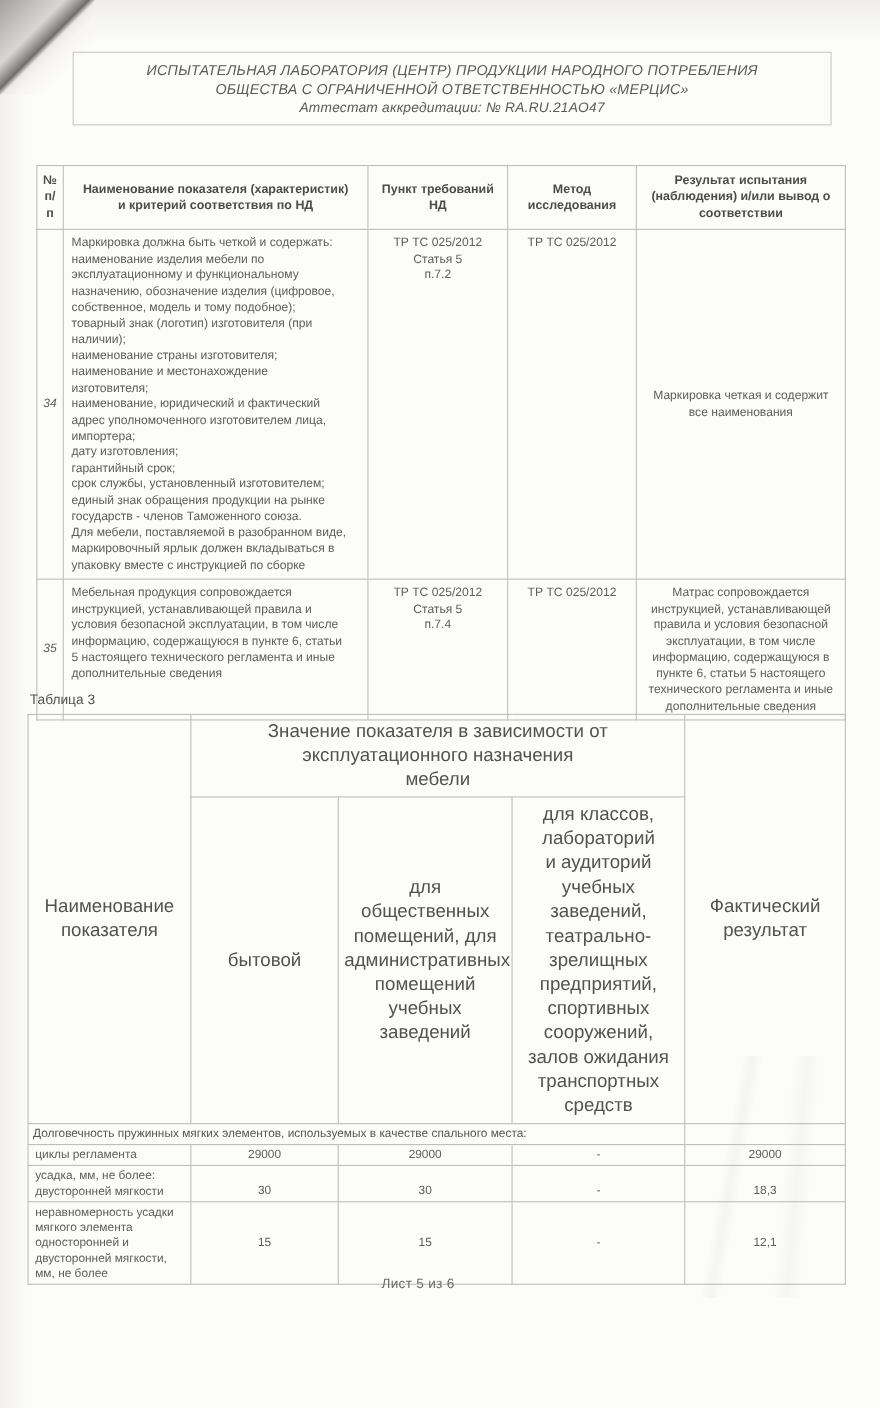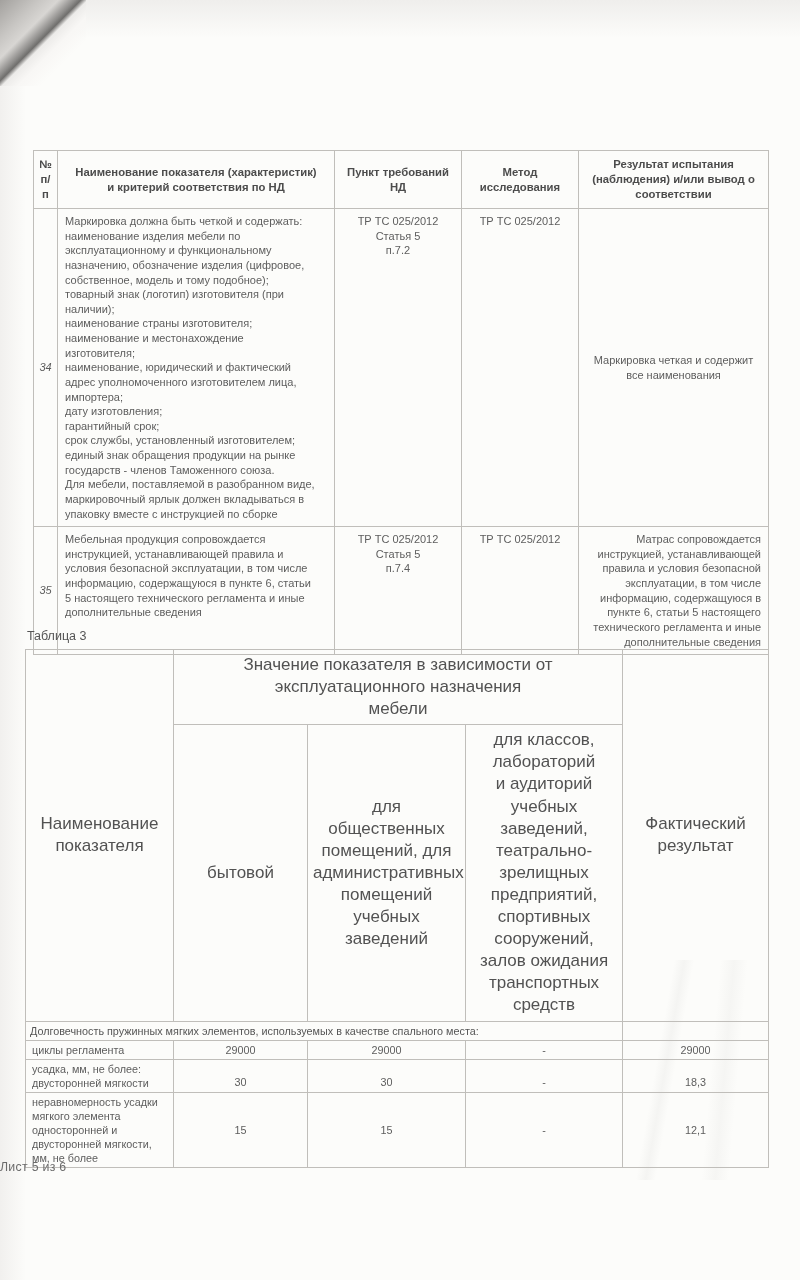--- a/index.html
+++ b/index.html
@@ -63,47 +63,52 @@
   .t1 th {
     font-weight:bold; color:#4c4c4c; font-size:11.3px;
     text-align:center; vertical-align:middle;
     padding:6px 4px; height:58px; line-height:1.3;
   }
   .t1 td { padding:5px 7px; line-height:1.33; color:#5d5d5d; }
   .t1 .num { text-align:center; vertical-align:middle; font-style:italic; padding:2px; }
   .t1 .name { text-align:left; vertical-align:top; }
   .t1 .punkt, .t1 .method { text-align:center; vertical-align:top; }
   .t1 .result { text-align:center; vertical-align:middle;margin-left:28px; }
-  .t1 .result.top { vertical-align:top;text-align:right; }
+  .t1 .result.top { vertical-align:top; }
 
   
   .t3-label { position:absolute; top:629px; left:27px; font-size:12.5px; color:#555; }
   .t3 { position:absolute; top:649px; left:25px; width:743px; font-size:10.8px; }
   .t3 th {
     text-align:center; vertical-align:middle;
     color:#525252; font-size:17px; line-height:1.3; padding:4px 5px;
   }
   .t3 td { padding:2px 6px; line-height:1.3; color:#5d5d5d; }
   .t3 .lbl { text-align:left; vertical-align:top; }
   .t3 .val { text-align:center; vertical-align:middle; }
   .t3 .val.bottom { vertical-align:bottom; padding-bottom:3px; }
   .t3 .section-cell { text-align:left; padding:2px 4px; color:#555; }
 
   .footer {
-    position:absolute; top:1160px; left:0; width:740px;
-    text-align:left; font-size:12.3px; color:#6b6b6b; letter-spacing:.3px;
+    position:absolute; top:1160px; left:10px; width:740px;
+    text-align:center; font-size:12.3px; color:#6b6b6b; letter-spacing:.3px;
   }
 </style>
 </head>
 <body>
 
 <div class="sheet">
   <div class="corner-fold"></div>
   <div class="scan-streaks"></div>
 
+  <div class="hdr-box">
+    <div class="hdr-line">ИСПЫТАТЕЛЬНАЯ ЛАБОРАТОРИЯ (ЦЕНТР) ПРОДУКЦИИ НАРОДНОГО ПОТРЕБЛЕНИЯ</div>
+    <div class="hdr-line">ОБЩЕСТВА С ОГРАНИЧЕННОЙ ОТВЕТСТВЕННОСТЬЮ «МЕРЦИС»</div>
+    <div class="hdr-line small">Аттестат аккредитации: № RA.RU.21AO47</div>
+  </div>
 
 
   <table class="t1">
     <colgroup>
       <col style="width:24px">
         <col style="width:277px">
         <col style="width:127px">
       <col style="width:117px">
         <col style="width:190px">
     </colgroup>

